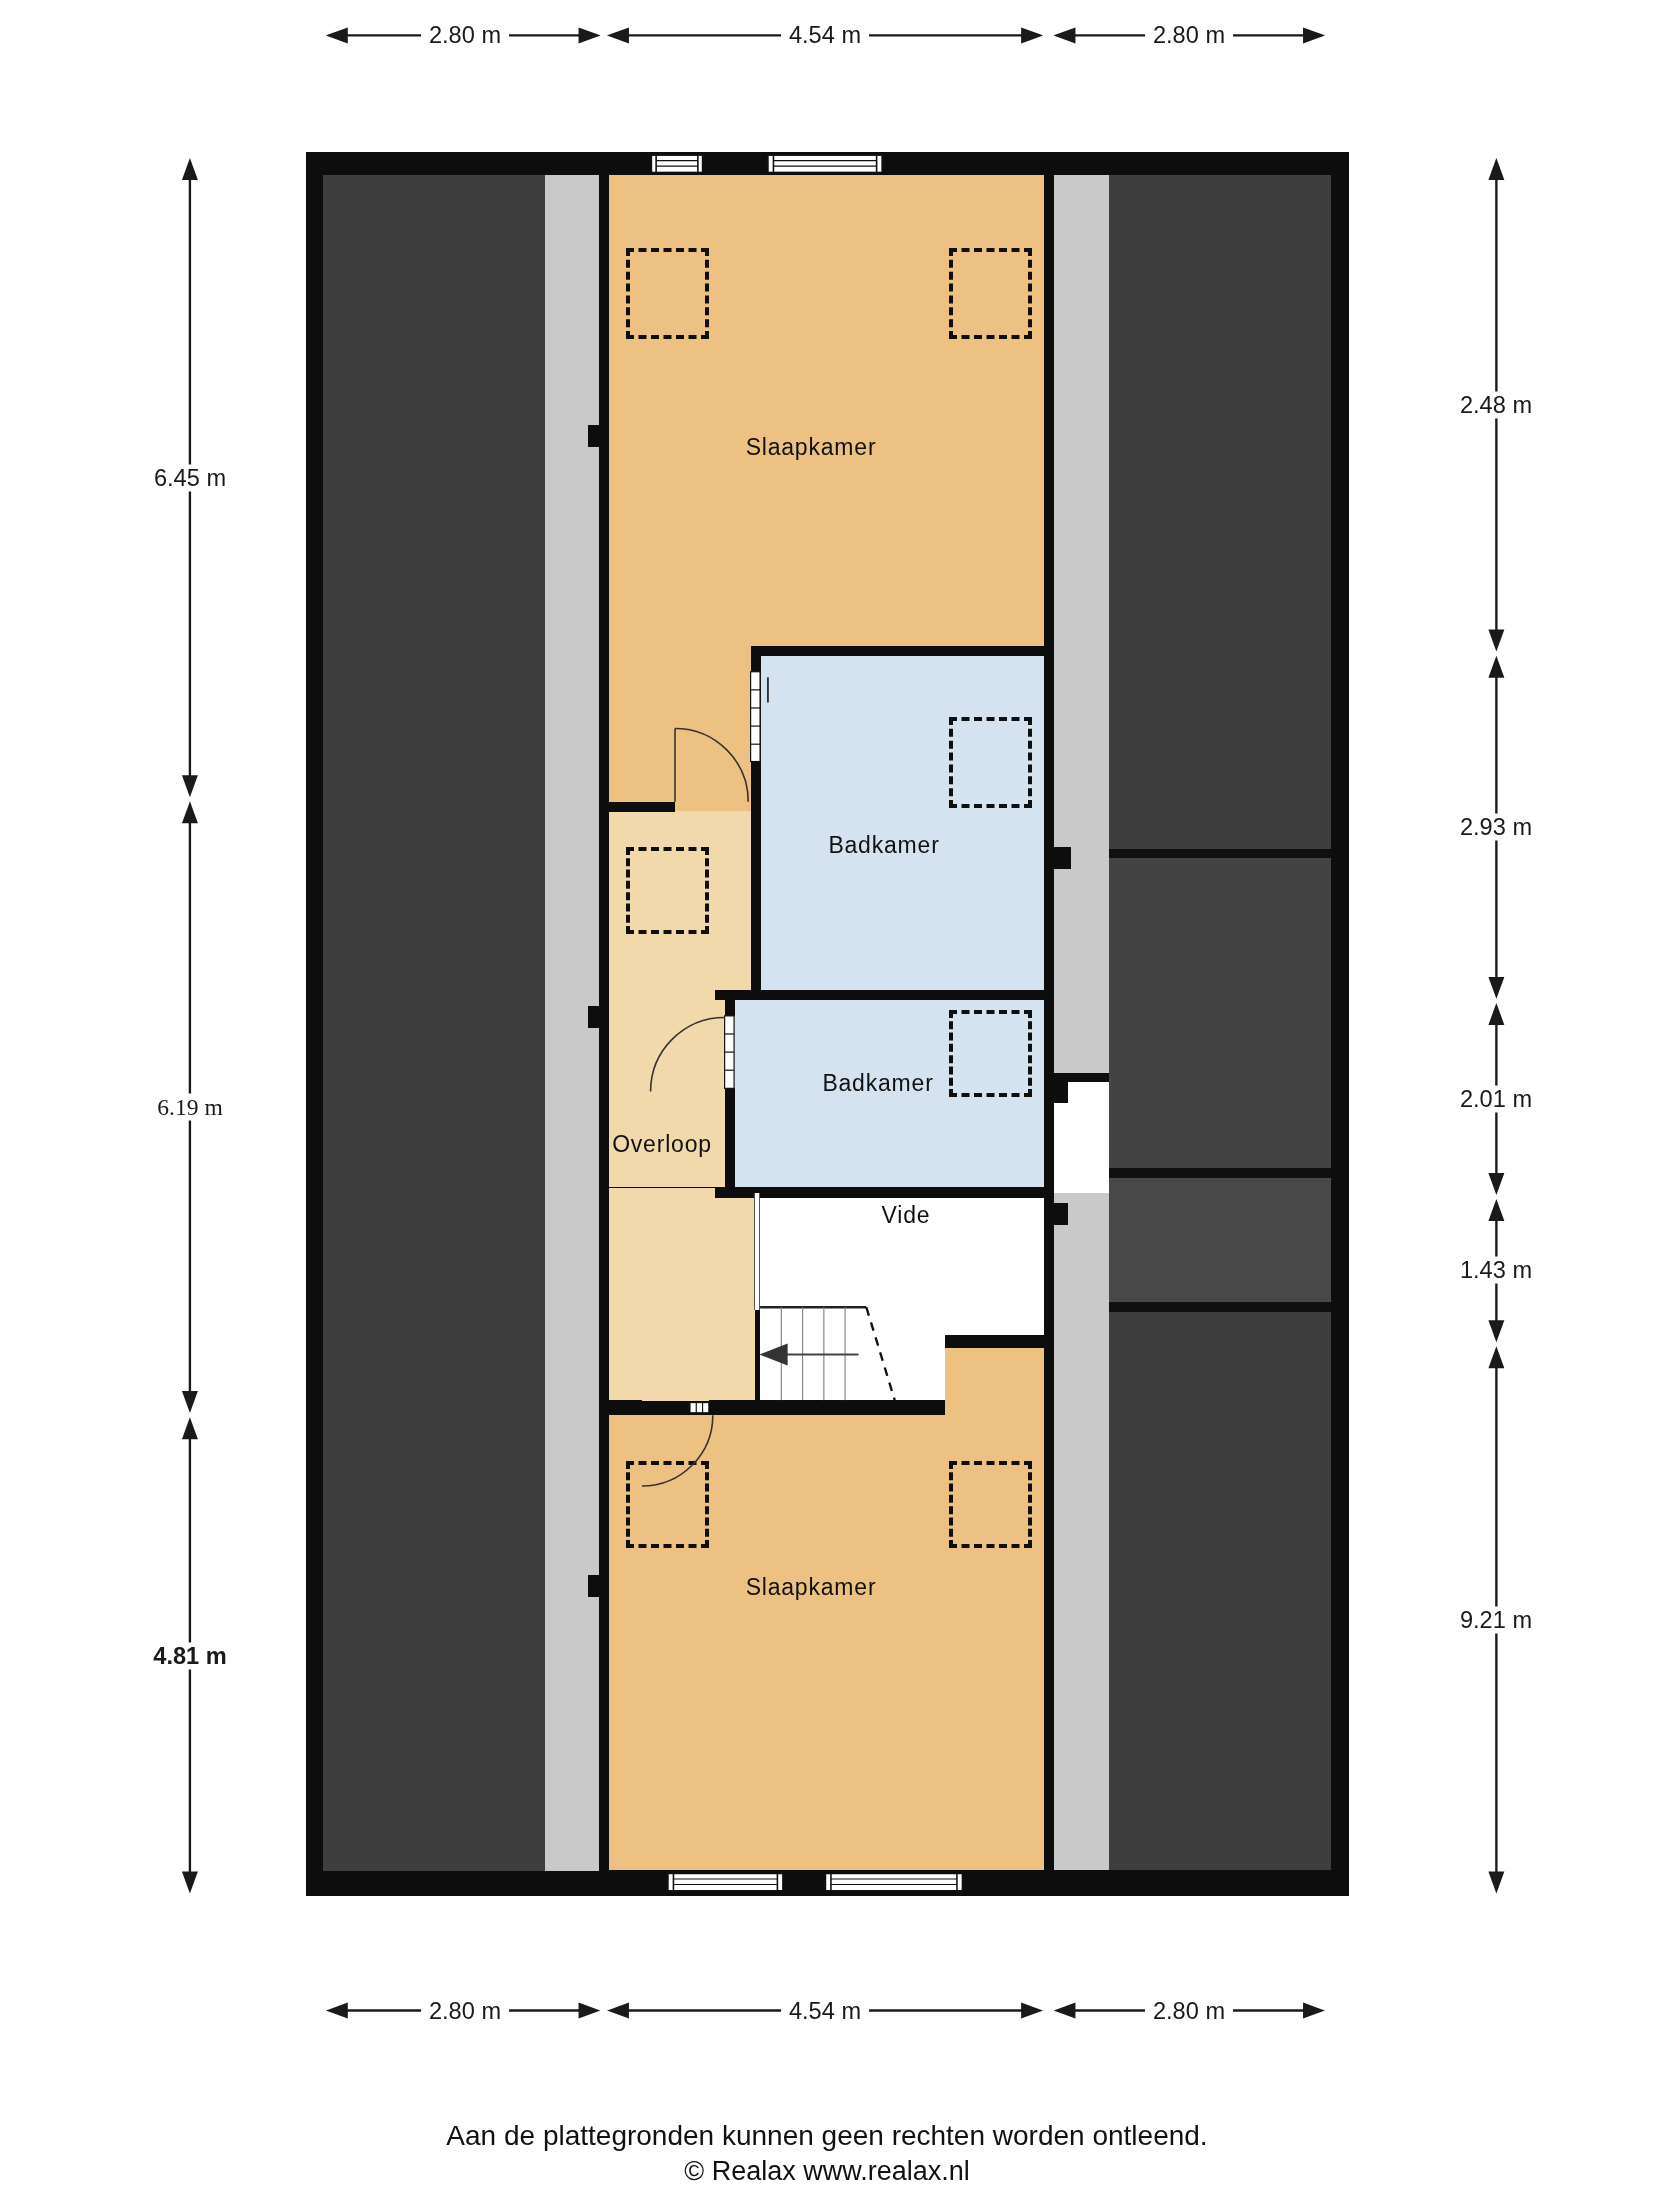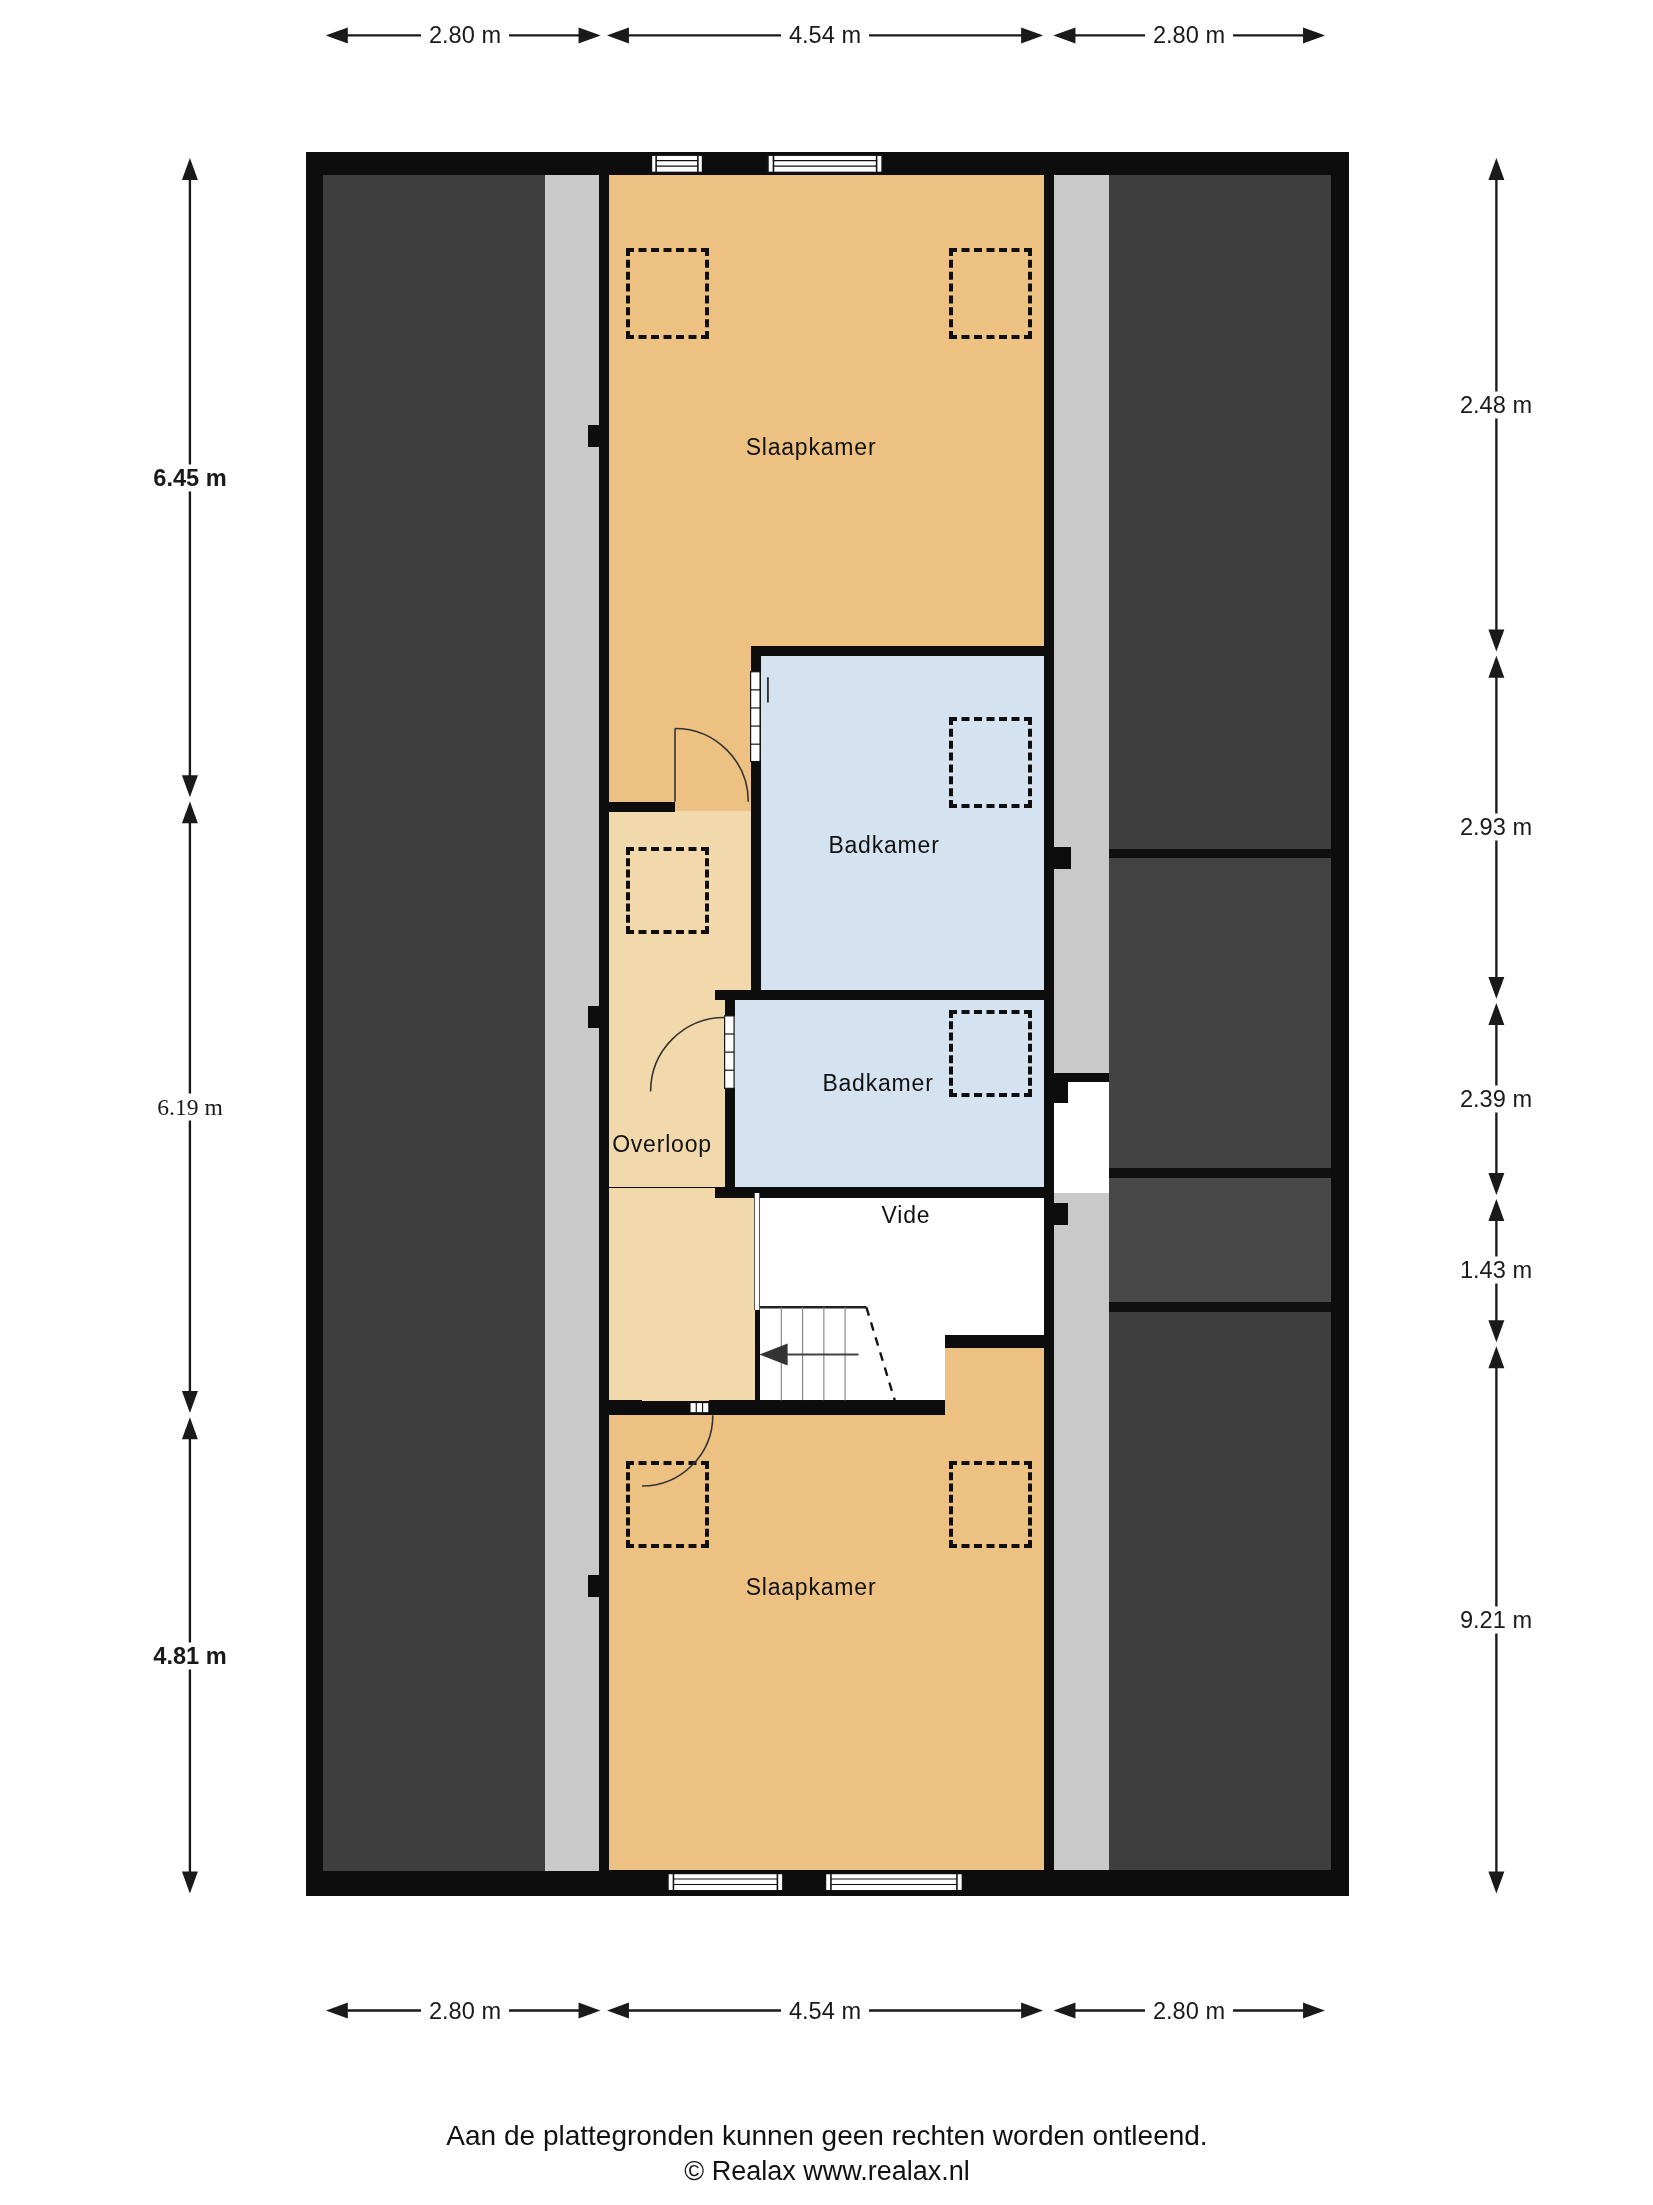--- a/index.html
+++ b/index.html
@@ -228,27 +228,27 @@
   <div class="room-label" style="left:811px;top:1587px;">Slaapkamer</div>
 
   <div class="dim-label" style="left:465px;top:35px;">2.80 m</div>
   <div class="dim-label" style="left:825px;top:35px;">4.54 m</div>
   <div class="dim-label" style="left:1189px;top:35px;">2.80 m</div>
 
   <div class="dim-label" style="left:465px;top:2011px;">2.80 m</div>
   <div class="dim-label" style="left:825px;top:2011px;">4.54 m</div>
   <div class="dim-label" style="left:1189px;top:2011px;">2.80 m</div>
 
-  <div class="dim-label" style="left:190px;top:478px;font-weight:bold;">6.45 m</div>
+  <div class="dim-label" style="left:190px;top:478px;">6.45 m</div>
   <div class="dim-label" style="left:190px;top:1107px;font-family:Liberation Serif, serif;">6.19 m</div>
   <div class="dim-label" style="left:190px;top:1656px;font-weight:bold;">4.81 m</div>
 
   <div class="dim-label" style="left:1496px;top:405px;">2.48 m</div>
   <div class="dim-label" style="left:1496px;top:827px;">2.93 m</div>
-  <div class="dim-label" style="left:1496px;top:1099px;">2.39 m</div>
+  <div class="dim-label" style="left:1496px;top:1099px;">2.01 m</div>
   <div class="dim-label" style="left:1496px;top:1270px;">1.43 m</div>
   <div class="dim-label" style="left:1496px;top:1620px;">9.21 m</div>
 
   <div class="footer-line" style="top:2120px;font-size:28px;">Aan de plattegronden kunnen geen rechten worden ontleend.</div>
   <div class="footer-line" style="top:2156px;font-size:27px;">© Realax www.realax.nl</div>
 
 </div>
 
 
 </body></html>

